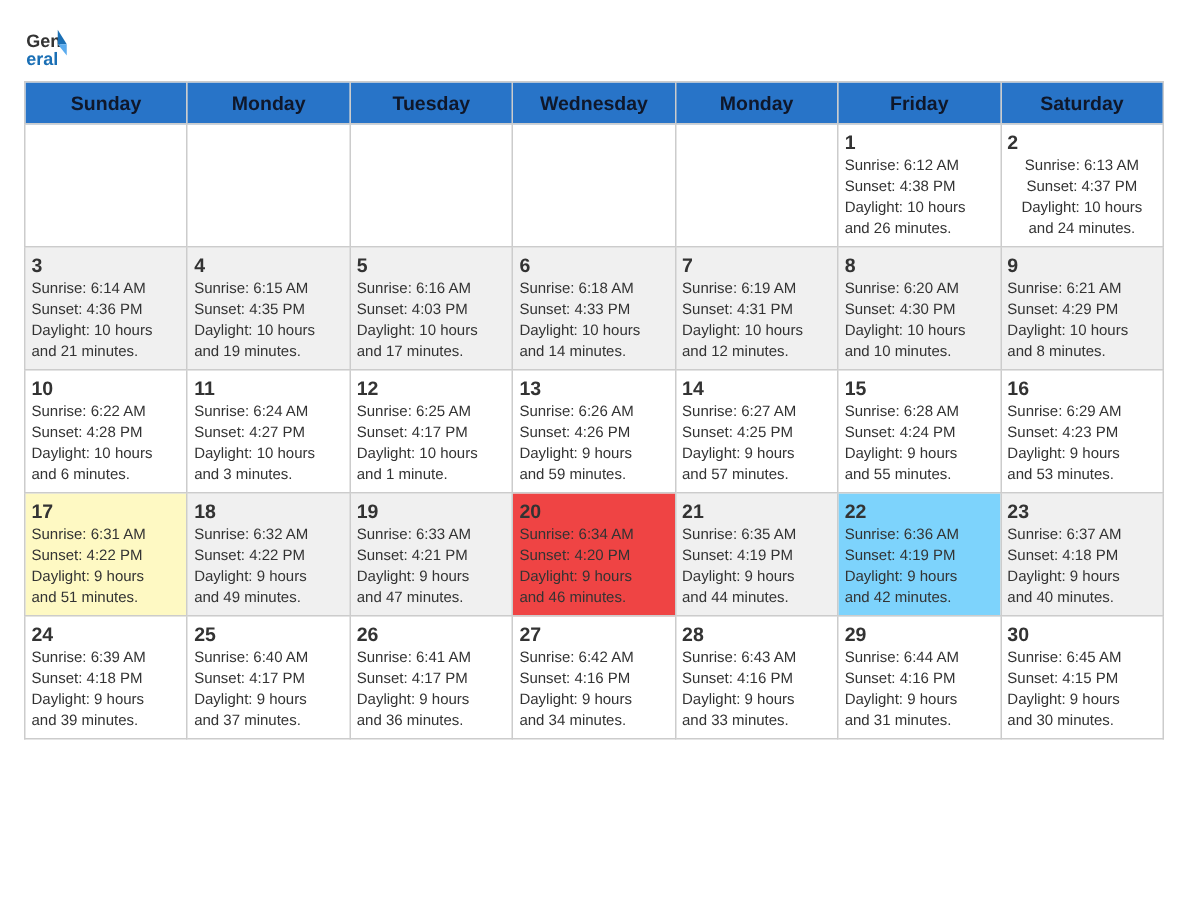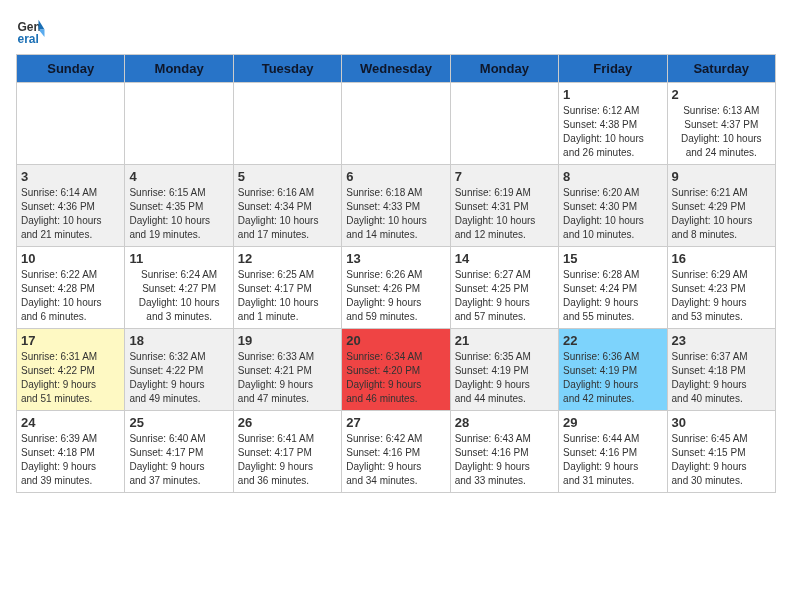--- a/index.html
+++ b/index.html
@@ -141,21 +141,21 @@
         <td style="background: rgb(240, 240, 240);">
           <div class="day-number">4</div>
           <div class="day-info" style="white-space: pre-line;">Sunrise: 6:15 AM
 Sunset: 4:35 PM
 Daylight: 10 hours
 and 19 minutes.</div>
         </td>
         <td style="background: rgb(240, 240, 240);">
           <div class="day-number">5</div>
           <div class="day-info" style="white-space: pre-line;">Sunrise: 6:16 AM
-Sunset: 4:34 PM
+Sunset: 4:03 PM
 Daylight: 10 hours
 and 17 minutes.</div>
         </td>
         <td style="background: rgb(240, 240, 240);">
           <div class="day-number">6</div>
           <div class="day-info" style="white-space: pre-line;">Sunrise: 6:18 AM
 Sunset: 4:33 PM
 Daylight: 10 hours
 and 14 minutes.</div>
         </td>
@@ -184,21 +184,21 @@
       <tr>
         <td>
           <div class="day-number">10</div>
           <div class="day-info" style="white-space: pre-line;">Sunrise: 6:22 AM
 Sunset: 4:28 PM
 Daylight: 10 hours
 and 6 minutes.</div>
         </td>
         <td>
           <div class="day-number">11</div>
-          <div class="day-info" style="white-space: pre-line; text-align: center;">Sunrise: 6:24 AM
+          <div class="day-info" style="white-space: pre-line;">Sunrise: 6:24 AM
 Sunset: 4:27 PM
 Daylight: 10 hours
 and 3 minutes.</div>
         </td>
         <td>
           <div class="day-number">12</div>
           <div class="day-info" style="white-space: pre-line;">Sunrise: 6:25 AM
 Sunset: 4:17 PM
 Daylight: 10 hours
 and 1 minute.</div>

